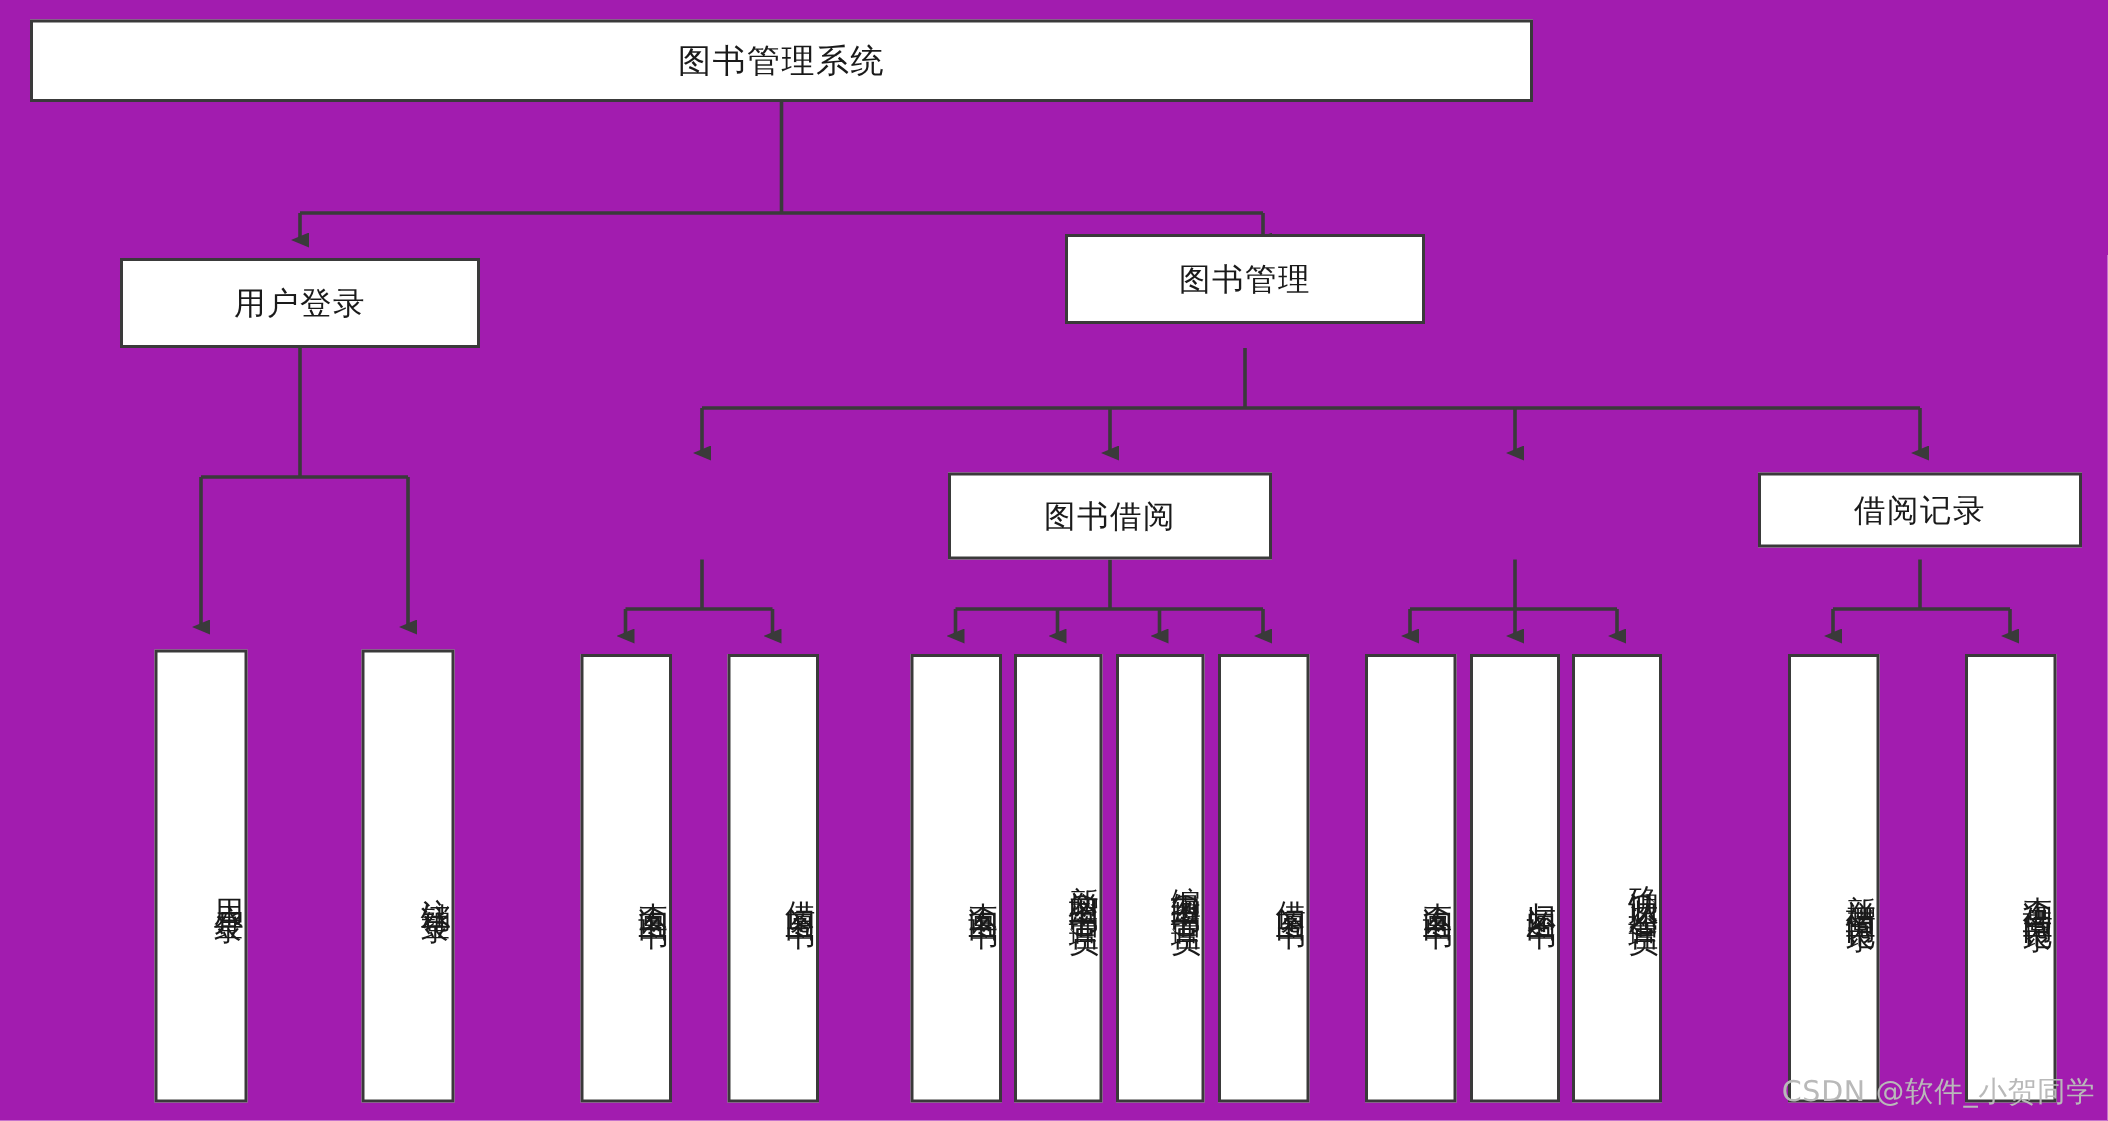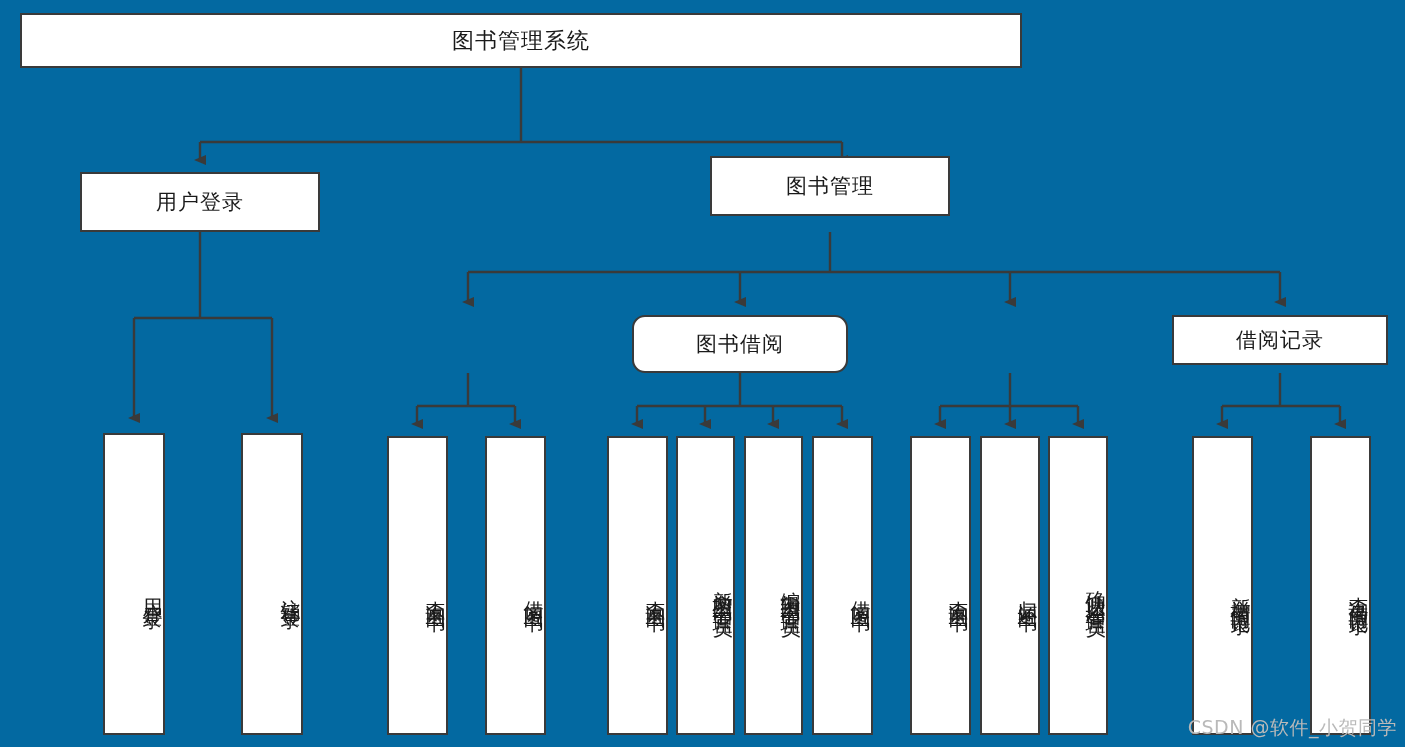--- a/index.html
+++ b/index.html
@@ -10,21 +10,21 @@
   body {
     width: 1405px;
     height: 747px;
     font-family: "DejaVu Sans", "Liberation Sans", sans-serif;
     overflow: hidden;
   }
   #diagram-root {
     position: relative;
     width: 1405px;
     height: 747px;
-    background: #0369a1;
+    background: #a21caf;
   }
   svg.edges {
     position: absolute;
     left: 0;
     top: 0;
     width: 1405px;
     height: 747px;
     pointer-events: none;
   }
   .node {
@@ -129,21 +129,21 @@
     <span>图书管理系统</span>
   </div>
 
   <div class="node horiz" style="left:80px; top:172px; width:240px; height:60px;">
     <span>用户登录</span>
   </div>
   <div class="node horiz" style="left:710px; top:156px; width:240px; height:60px;align-items:center;">
     <span>图书管理</span>
   </div>
 
-  <div class="node horiz" style="left:632px; top:315px; width:216px; height:58px;border-radius:13px;">
+  <div class="node horiz" style="left:632px; top:315px; width:216px; height:58px;">
     <span>图书借阅</span>
   </div>
   <div class="node horiz" style="left:1172px; top:315px; width:216px; height:50px;">
     <span>借阅记录</span>
   </div>
 
   <div class="node leaf" style="left:103px; top:433px; width:62px; height:302px;">
     <span class="vtext">用户登录</span>
   </div>
   <div class="node leaf" style="left:241px; top:433px; width:62px; height:302px;">

